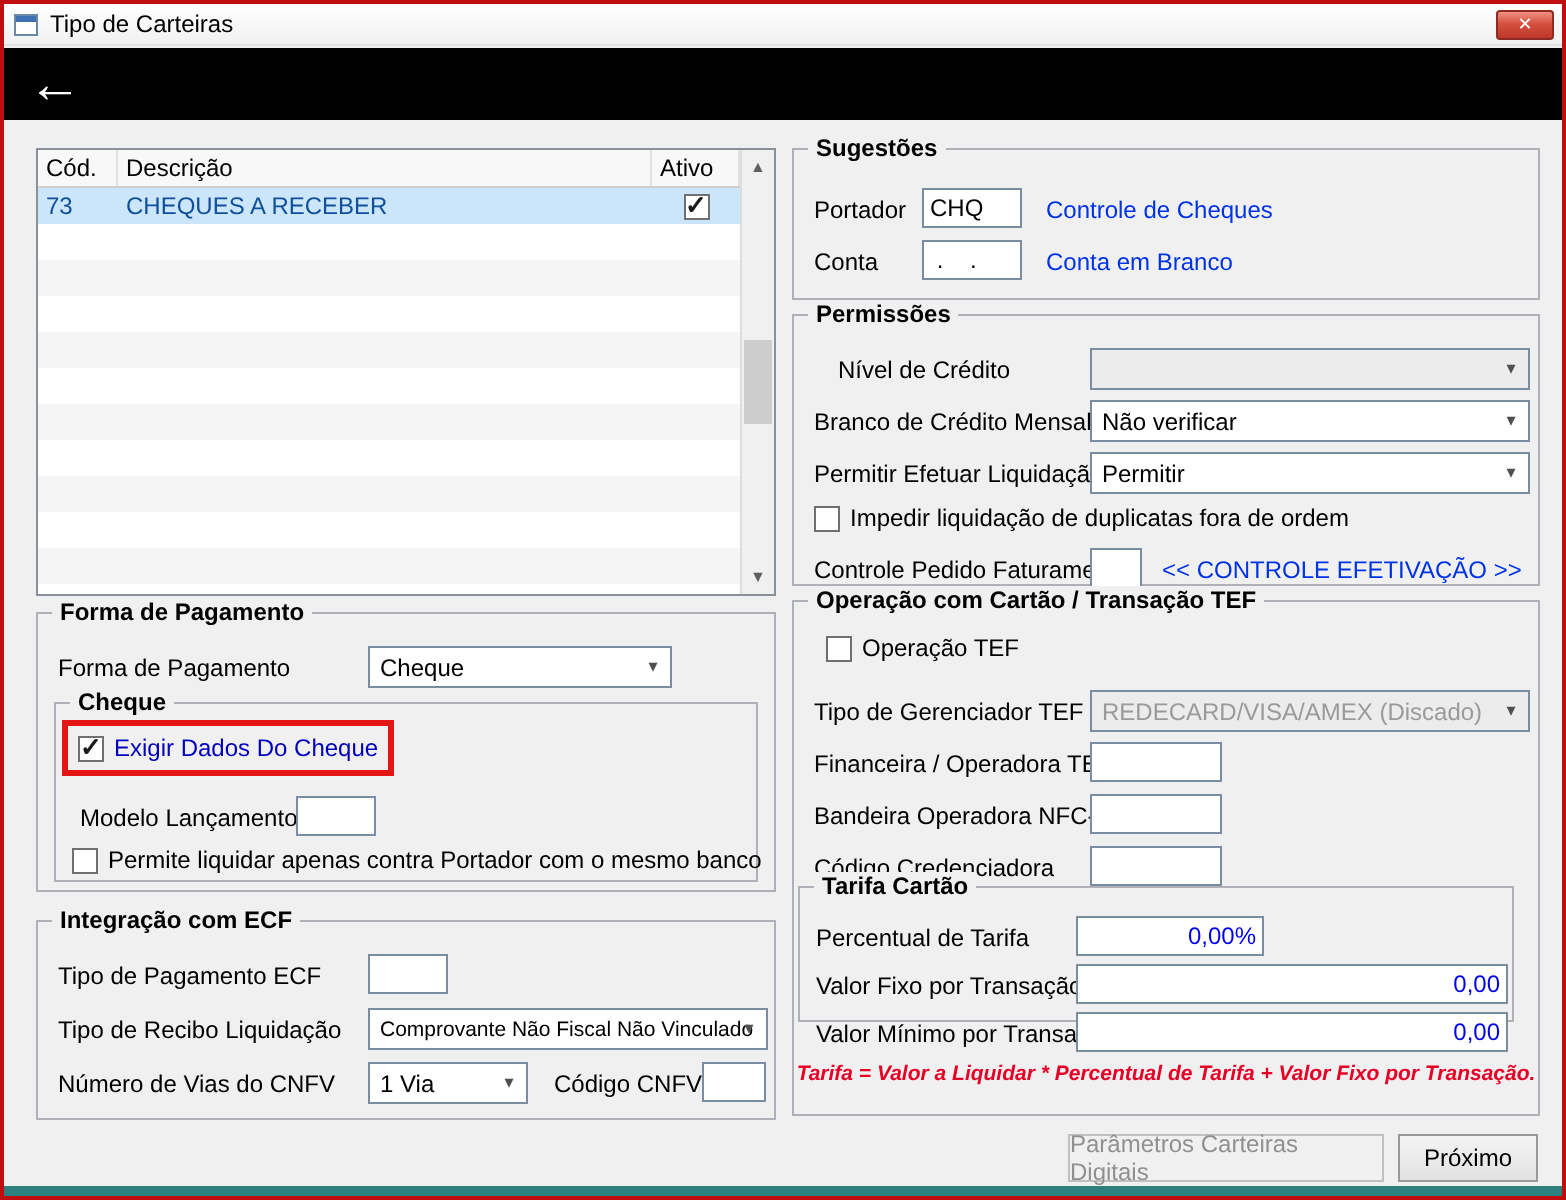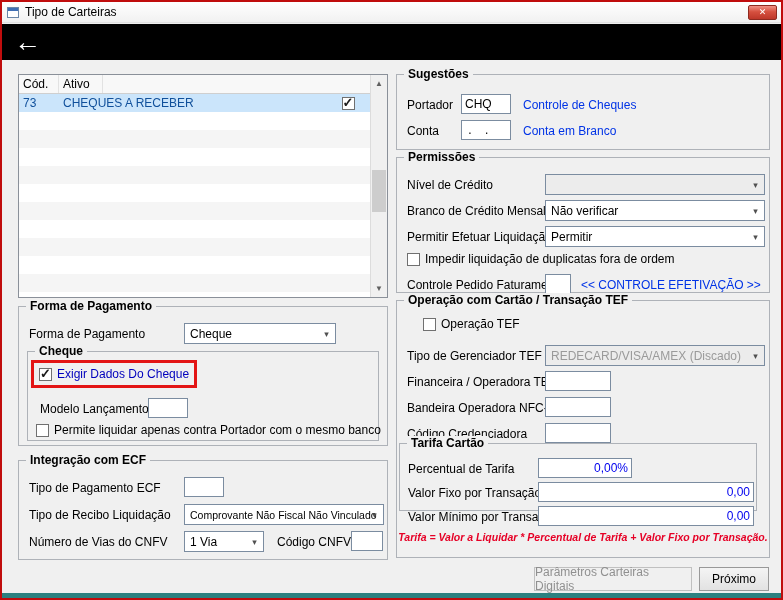--- a/index.html
+++ b/index.html
@@ -92,20 +92,21 @@
     </div>
   </div>
 
   <div class="toolbar">
     <span class="back-btn">←</span>
   </div>
 
   <div class="grid">
     <div class="ghead">
       <div class="hc gc-cod">Cód.</div>
+      <div class="hc gc-desc">Descrição</div>
       <div class="hc" style="width:44px; flex:none;">Ativo</div>
     </div>
     <div class="gbody">
       <div class="grow selected">
         <div class="gc-cod">73</div>
         <div class="gc-desc">CHEQUES A RECEBER</div>
         <div class="gc-ativo">
           <input type="checkbox" class="cb" checked="" style="">
         </div>
       </div>
@@ -175,21 +176,21 @@
     <span class="label" style="left:10px; top:23px;">Portador</span>
     <input class="input" style="left: 64px; top: 19px; width: 50px;" value="CHQ">
     <span class="label link" style="left:126px; top:23px;">Controle de Cheques</span>
     <span class="label" style="left:10px; top:49px;">Conta</span>
     <input class="input" style="left: 64px; top: 45px; width: 50px;" value=" .    . ">
     <span class="label link" style="left:126px; top:49px;">Conta em Branco</span>
   </div>
 
   <div class="group" style="left:394px; top:155px; width:374px; height:136px;">
     <span class="gtitle">Permissões</span>
-    <span class="label" style="left:10px; top:20px;text-align:right;">Nível de Crédito</span>
+    <span class="label" style="left:22px; top:20px;text-align:right;">Nível de Crédito</span>
     <div class="combo disabled" style="left:148px; top:16px; width:220px;">
       <span></span>
       <span class="carrow"></span>
     </div>
     <span class="label" style="left:10px; top:46px;">Branco de Crédito Mensal</span>
     <div class="combo" style="left:148px; top:42px; width:220px;">
       <span>Não verificar</span>
       <span class="carrow"></span>
     </div>
     <span class="label" style="left:10px; top:72px;">Permitir Efetuar Liquidação</span>
@@ -201,21 +202,21 @@
       <input type="checkbox" class="cb" style="">
       <span>Impedir liquidação de duplicatas fora de ordem</span>
     </div>
     <span class="label" style="left:10px; top:120px;">Controle Pedido Faturamento</span>
     <input class="input" style="left: 148px; top: 116px; width: 26px;" value="">
     <span class="label link" style="left:184px; top:120px;">&lt;&lt; CONTROLE EFETIVAÇÃO &gt;&gt;</span>
   </div>
 
   <div class="group" style="left:394px; top:298px; width:374px; height:258px;">
     <span class="gtitle">Operação com Cartão / Transação TEF</span>
-    <div class="cbrow" style="left:26px; top:16px;">
+    <div class="cbrow" style="left:16px; top:16px;">
       <input type="checkbox" class="cb" style="">
       <span>Operação TEF</span>
     </div>
     <span class="label" style="left:10px; top:48px;">Tipo de Gerenciador TEF</span>
     <div class="combo disabled" style="left:148px; top:44px; width:220px;">
       <span>REDECARD/VISA/AMEX (Discado)</span>
       <span class="carrow"></span>
     </div>
     <span class="label" style="left:10px; top:74px;">Financeira / Operadora TEF</span>
     <input class="input" style="left: 148px; top: 70px; width: 66px;" value="">

